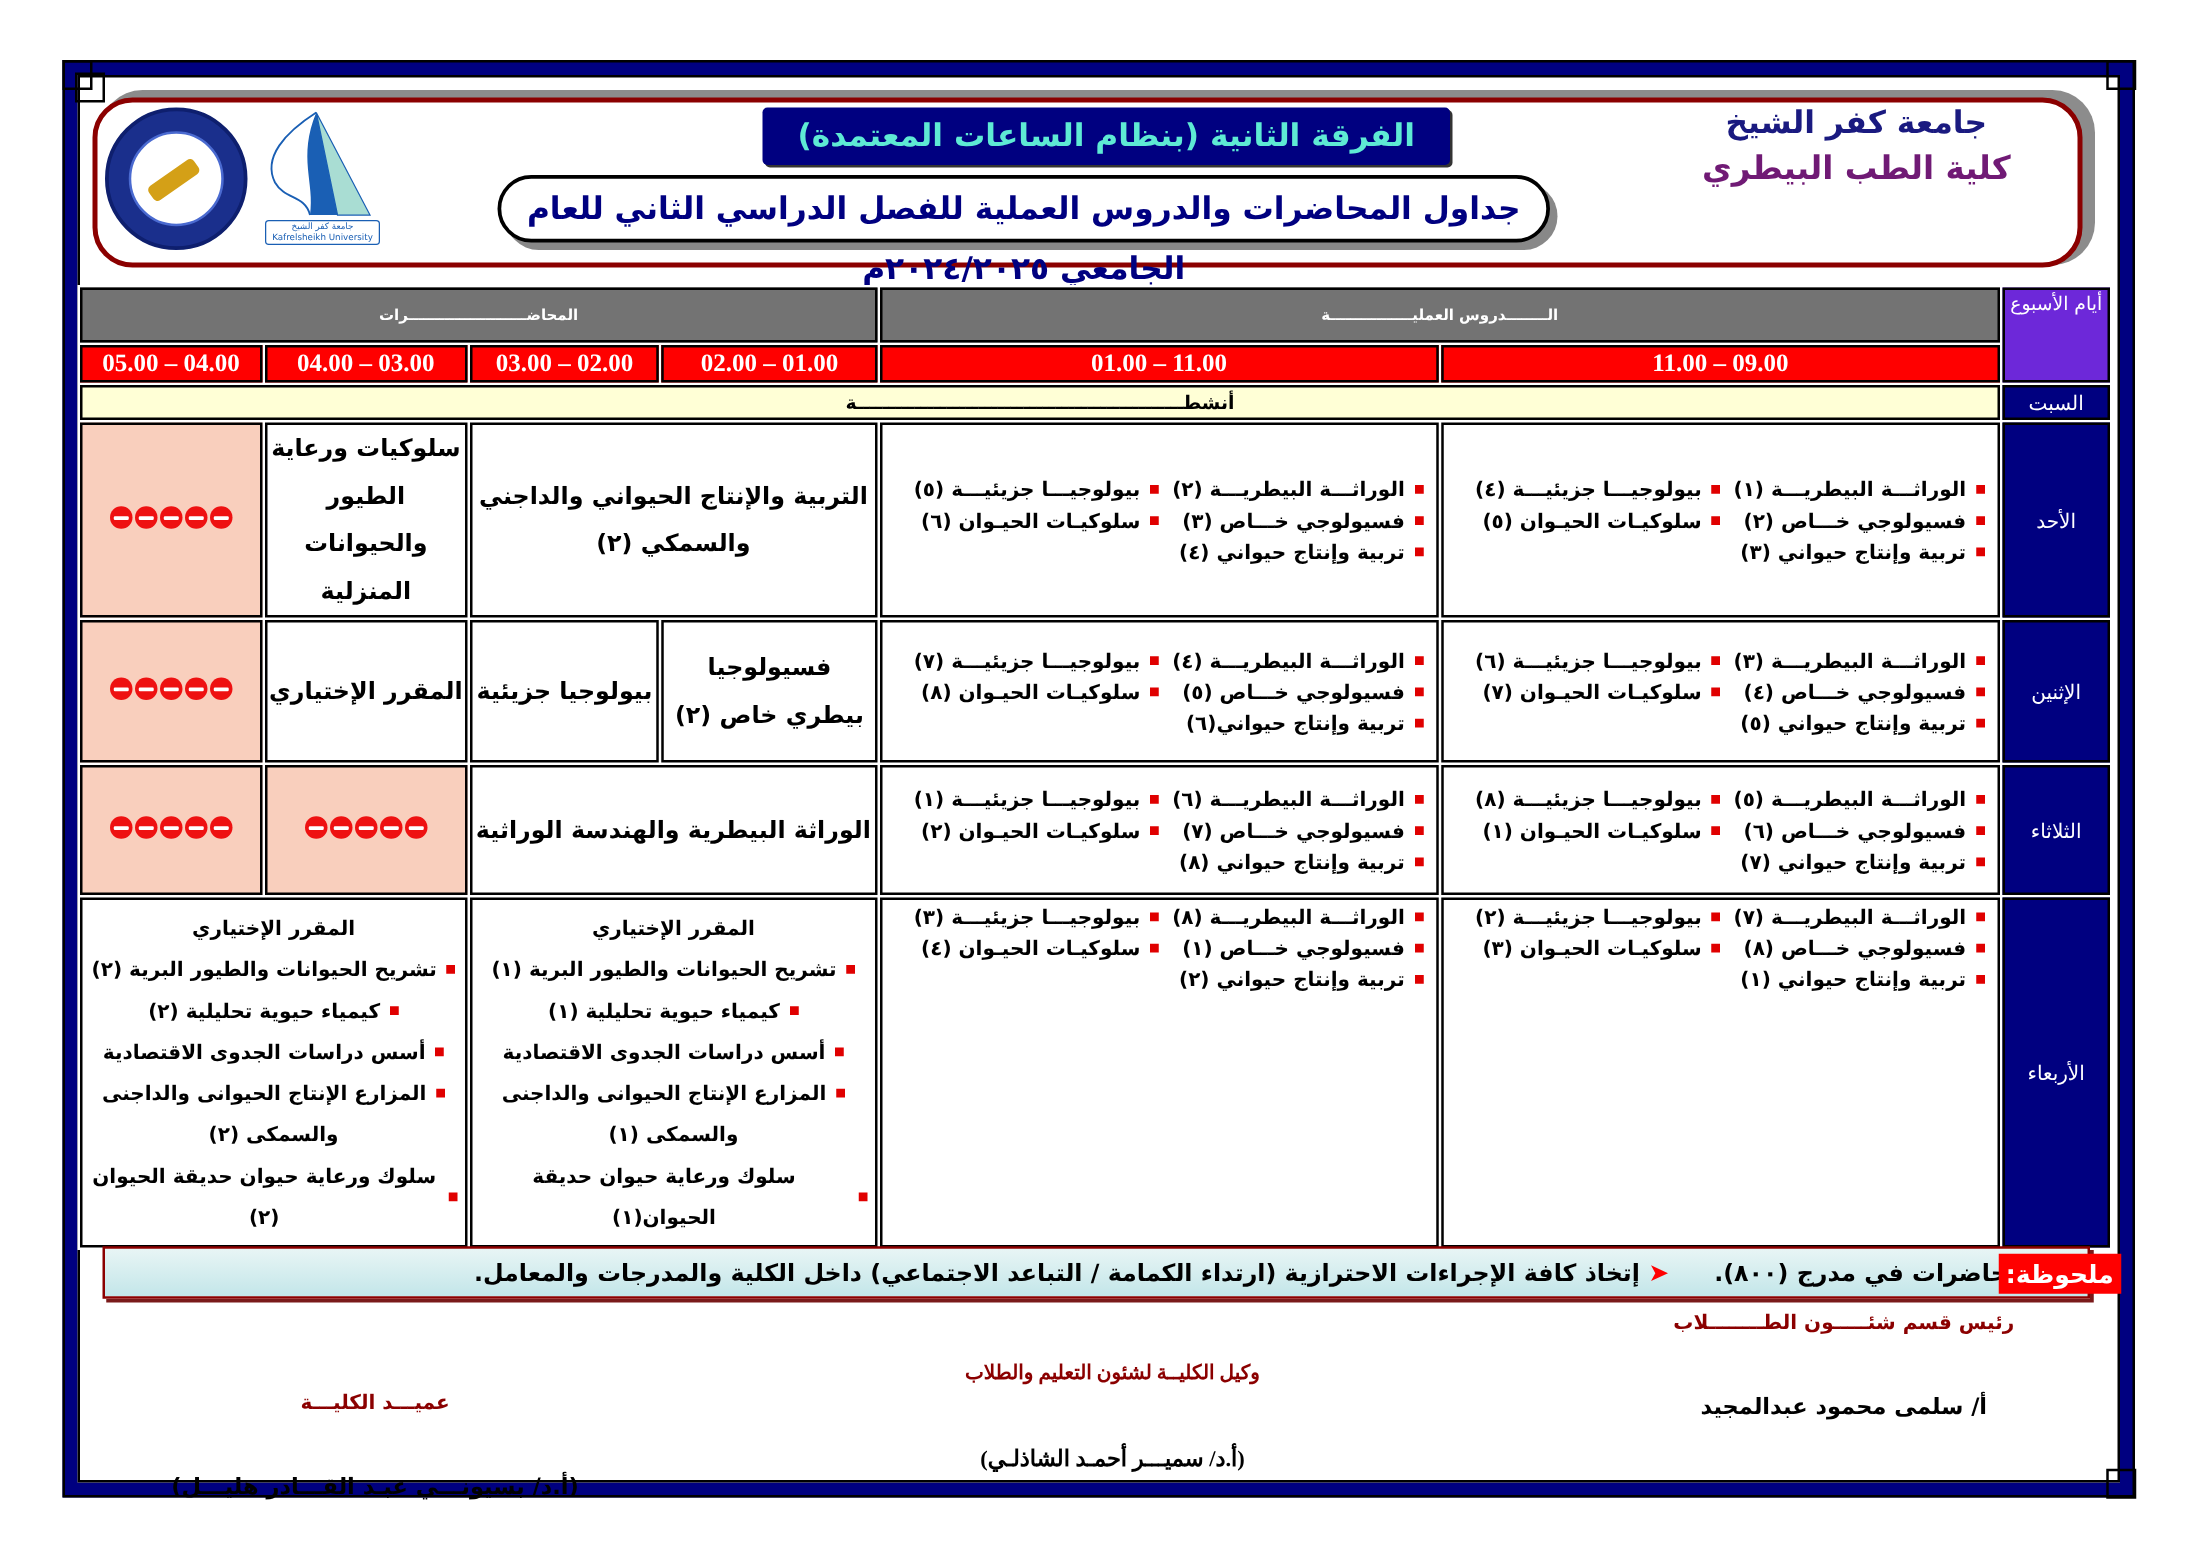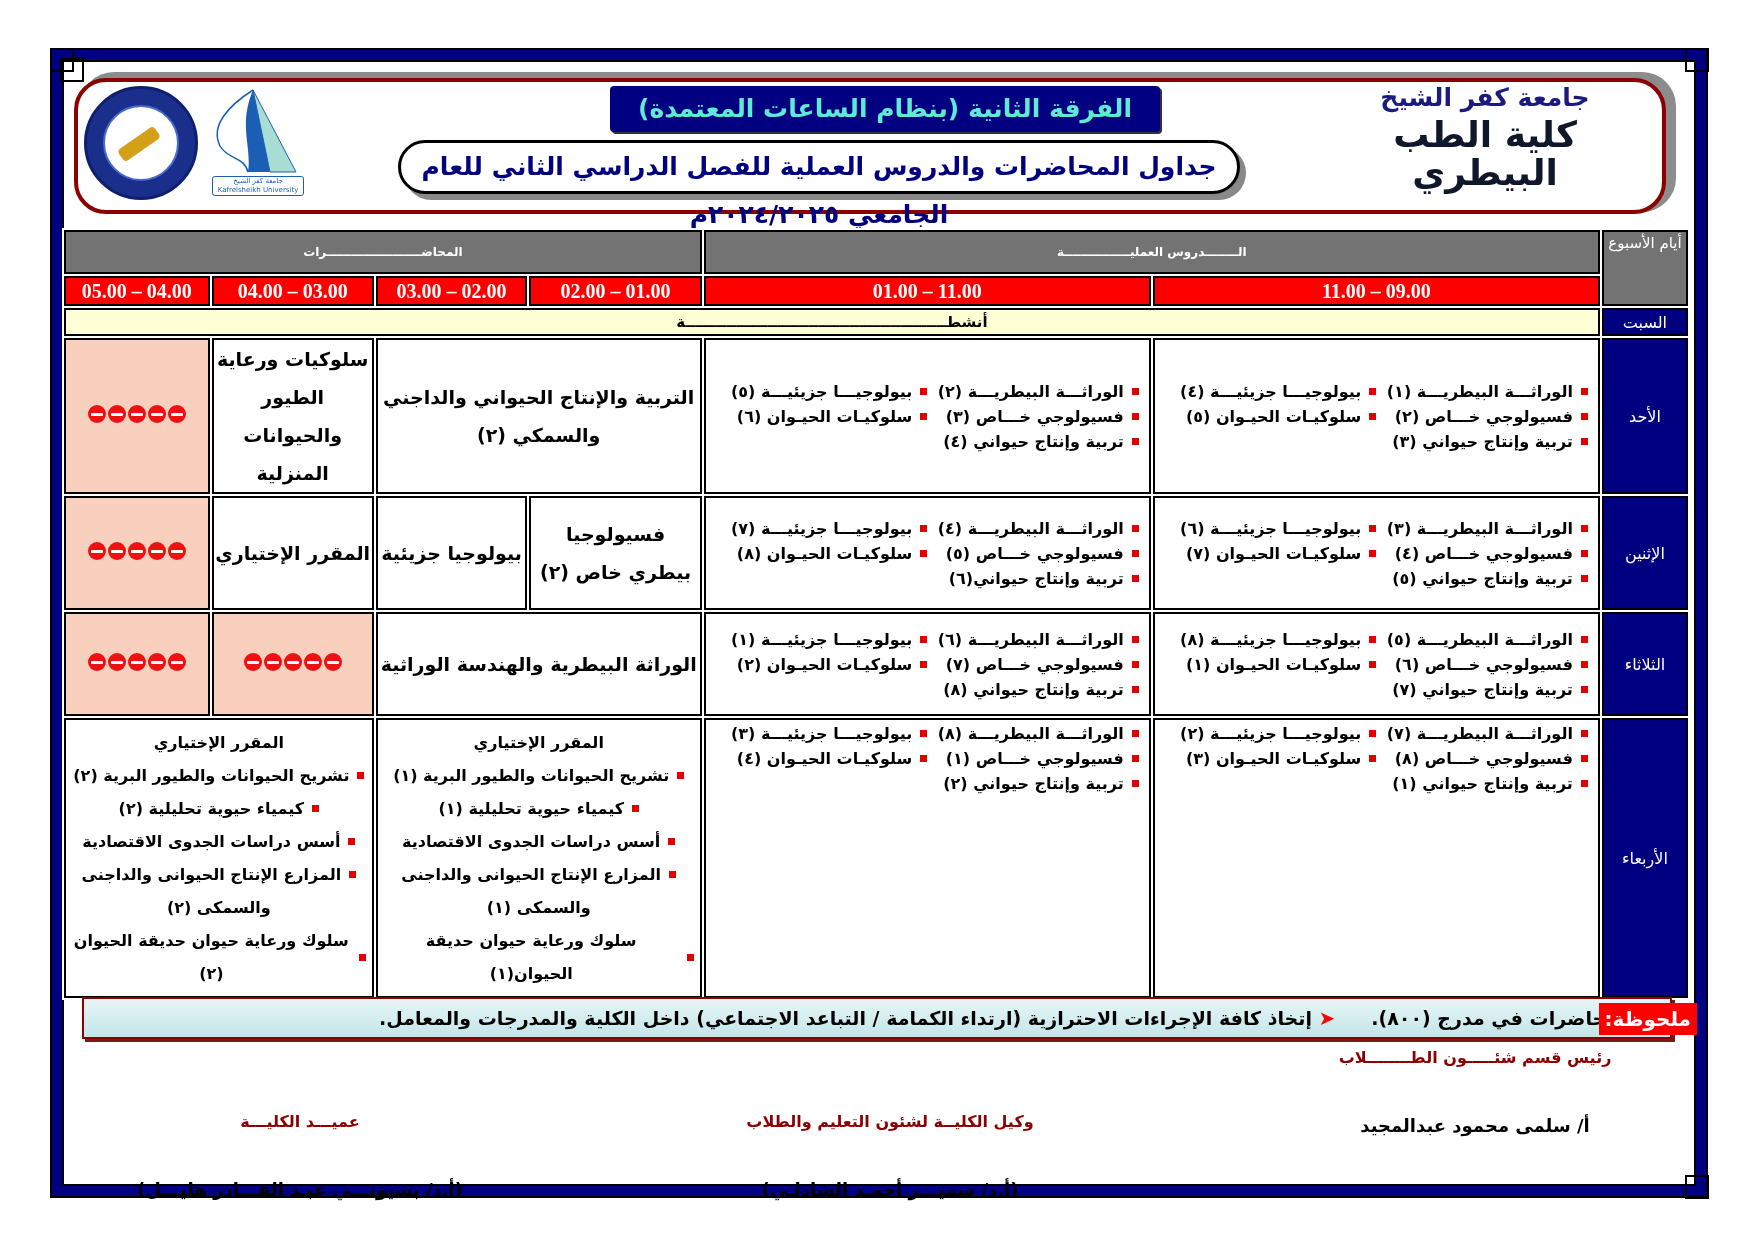--- a/index.html
+++ b/index.html
@@ -21,21 +21,21 @@
     .header-shadow {
       position: absolute; left: 80px; top: 72px; width: 1596px; height: 140px;
       border-radius: 34px; background: #8c8c8c;
     }
     .header-box {
       position: absolute; left: 74px; top: 78px; width: 1592px; height: 136px;
       border-radius: 32px; border: 4px solid #8b0000; background: #fff;
     }
     .uni-block { position: absolute; right: 110px; top: 80px; width: 320px; text-align: center; }
     .uni-name { font-family: "DejaVu Sans", sans-serif; font-weight: bold; color: #1a1a80; font-size: 25px; line-height: 36px; }
-    .faculty-name { font-family: "DejaVu Sans", sans-serif; font-weight: bold; color: #0f172a; font-size: 36px; line-height: 38px; }
+    .faculty-name { font-family: "DejaVu Sans", sans-serif; font-weight: bold; color: #701a75; font-size: 26px; line-height: 38px; }
     .dept-name { font-family: "DejaVu Sans", sans-serif; font-weight: bold; color: #e00000; font-size: 27px; line-height: 40px; }
 
     .title-top {
       position: absolute; left: 610px; top: 86px; width: 550px; height: 46px;
       background: #000080; color: #5eead4; font-weight: bold; font-size: 25px;
       text-align: center; line-height: 46px; border-radius: 4px;
       box-shadow: 2px 2px 0 #333;
     }
     .title-main {
       position: absolute; left: 398px; top: 140px; width: 842px; height: 54px;
@@ -55,21 +55,21 @@
       position: absolute; left: 212px; top: 176px; width: 92px; height: 20px; border: 1px solid #1a5fb4;
       border-radius: 3px; background: #fff; font-size: 7px; color: #1a5fb4; text-align: center; line-height: 9px; direction: ltr;
     }
 
     
     .sched { position: absolute; left: 62px; top: 228px; width: 1628px; }
     table { border-collapse: separate; border-spacing: 2px; width: 100%; table-layout: fixed; background: #fff; }
     td, th { border: 2px solid #000; }
     .hdr-blue { background: #737373; color: #fff; font-weight: bold; font-size: 12px; text-align: center; height: 44px; }
     .hdr-red { background: #ff0000; color: #fff; font-family: "Liberation Serif", serif; font-weight: bold; font-size: 20px; text-align: center; height: 30px; direction: ltr; }
-    .day-hdr { background: #737373; color: #fff; font-size: 15px; text-align: center; vertical-align: top; padding-top: 2px; }
+    .day-hdr { background: #6d28d9; color: #fff; font-size: 15px; text-align: center; vertical-align: top; padding-top: 2px; }
     .day-cell { background: #000080; color: #fff; font-size: 16px; text-align: center; }
     .sat-cell { background: #ffffd6; text-align: center; font-size: 15px; height: 28px; }
     .sat-text { font-weight: bold; padding: 0 8px; }
     .cell { background: #fff; vertical-align: middle; }
     .pink { background: #f9cfbd; text-align: center; vertical-align: middle; }
     .lec { text-align: center; font-weight: bold; font-size: 19px; line-height: 38px; color: #000; }
     .prac { display: grid; grid-template-columns: 1fr 1fr; row-gap: 6px; padding: 4px 10px; font-weight: bold; font-size: 16px; color: #000; }
     .prac .it { display: flex; align-items: center; gap: 8px; white-space: nowrap; }
     .bullet { width: 7px; height: 7px; background: #e00000; display: inline-block; flex: none; }
     .cancel-row { display: inline-flex; gap: 2px; direction: ltr; }
@@ -477,20 +477,20 @@
 <div class="note-bar">
   <span><span class="arrow">➤</span> <span>المحاضرات في مدرج (٨٠٠).</span></span>
   <span><span class="arrow">➤</span> <span>إتخاذ كافة الإجراءات الاحترازية (ارتداء الكمامة / التباعد الاجتماعي) داخل الكلية والمدرجات والمعامل.</span></span>
 </div>
 <div class="note-label">ملحوظة:</div>
 
 <div class="sig" style="right:100px; top:1012px; width:360px;">
   <div class="role">رئيس قسم شئـــــون الطــــــــلاب</div>
   <div class="name">أ/ سلمى محمود عبدالمجيد</div>
 </div>
-<div class="sig" style="left:690px; top:1076px; width:400px;">
+<div class="sig" style="left:690px; top:1052px; width:400px;font-family:Liberation Serif, serif;">
   <div class="role">وكيل الكليــة لشئون التعليم والطلاب</div>
   <div class="name">(أ.د/ سميـــر أحمـد الشاذلـي)</div>
 </div>
 <div class="sig" style="left:120px; top:1076px; width:360px;">
   <div class="role">عميـــد الكليـــة</div>
   <div class="name">(أ.د/ بسيونـــي عبـد القـــادر هليـــل)</div>
 </div>
 
 </body></html>

